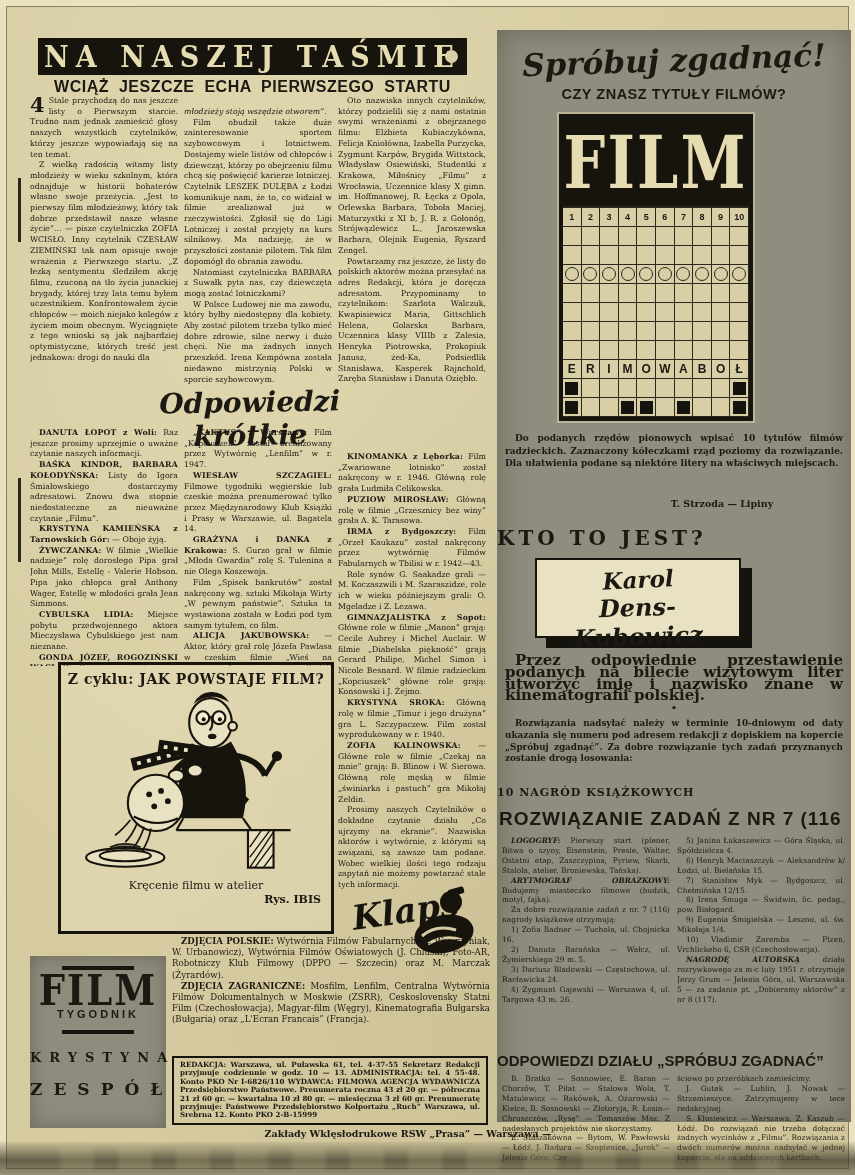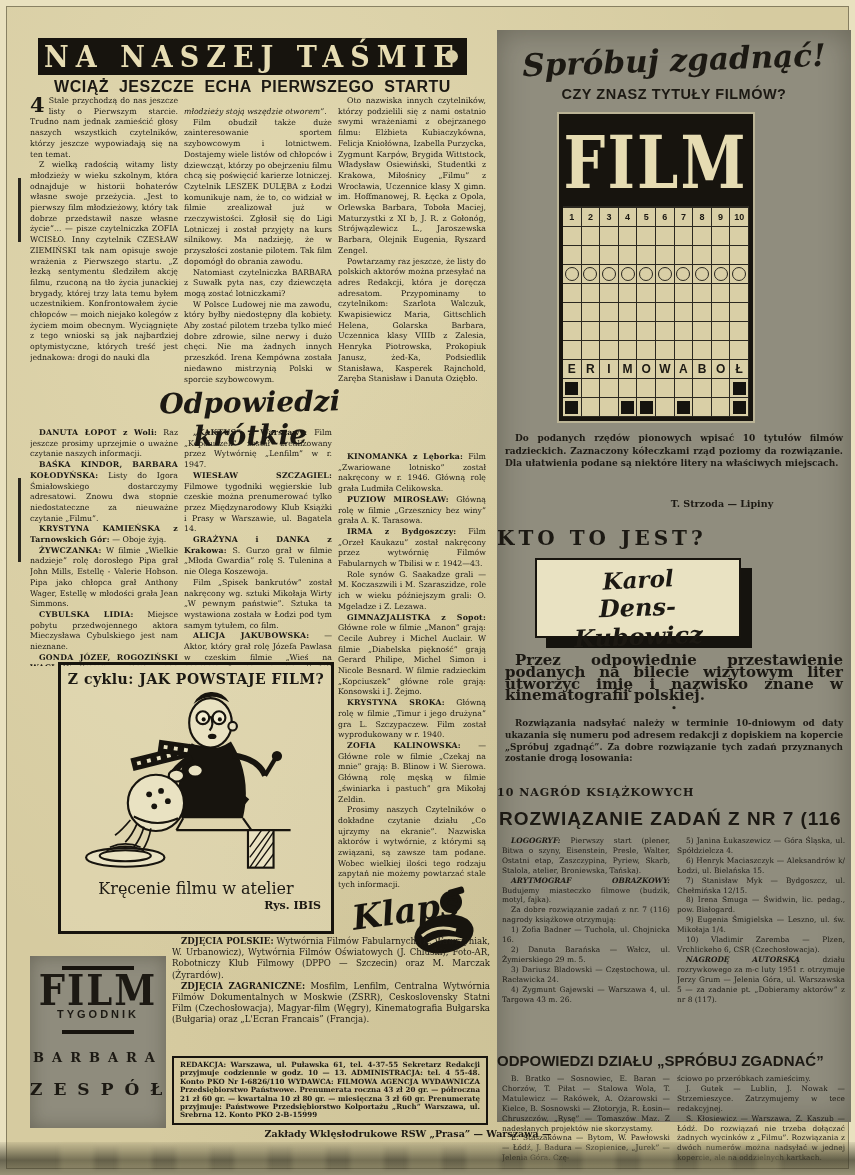--- a/index.html
+++ b/index.html
@@ -33,21 +33,21 @@
   .ans b{letter-spacing:.2px;}
 
   .script{font-family:"DejaVu Serif",serif;font-style:italic;font-weight:700;}
 
   .answers-head{left:122px;top:386px;width:256px;text-align:center;font-size:28px;transform:rotate(-1deg);}
 
   
   .cartoon-box{left:58px;top:662px;width:276px;height:272px;border:3px solid #17140e;box-sizing:border-box;background:rgba(235,227,195,.35);}
   .cartoon-title{margin:6px 4px 0;text-align:center;font:700 14px "DejaVu Serif",serif;letter-spacing:.5px;}
   .cartoon-svg{display:block;margin:0 auto;}
-  .cartoon-caption{text-align:center;font-size:16px;margin-top:-4px;}
+  .cartoon-caption{text-align:center;font-size:11px;margin-top:-4px;}
   .cartoon-credit{text-align:right;font:700 11px "DejaVu Serif",serif;padding-right:10px;margin-top:1px;}
 
   
   .klaps{left:352px;top:878px;}
 
   
   .logo-box{left:30px;top:956px;width:136px;height:172px;background:#8f8c7d;
     box-shadow:inset 0 0 18px rgba(40,36,24,.35);text-align:center;}
   .logo-rule{width:72px;height:4px;background:#17140e;margin:10px auto 2px;}
   .logo-film{font:700 37px "DejaVu Serif",serif;letter-spacing:2px;line-height:36px;transform:scaleY(1.15);}
@@ -265,21 +265,21 @@
     </svg>
     <div class="cartoon-caption">Kręcenie filmu w atelier</div>
     <div class="cartoon-credit">Rys. IBIS</div>
   </div>
 
   <div class="abs logo-box">
     <div class="logo-rule"></div>
     <div class="logo-film">FILM</div>
     <div class="logo-tyg">TYGODNIK</div>
     <div class="logo-rule"></div>
-    <div class="logo-red">BARBARA</div>
+    <div class="logo-red">KRYSTYNA</div>
     <div class="logo-zes">ZESPÓŁ</div>
   </div>
 
   <div class="abs credits">
     <p class="ind"><b>ZDJĘCIA POLSKIE:</b><span> Wytwórnia Filmów Fabularnych (K. Wawrzyniak, W. Urbanowicz), Wytwórnia Filmów Oświatowych (J. Chluski), Foto-AR, Robotniczy Klub Filmowy (DPPO — Szczecin) oraz M. Marczak (Żyrardów).</span></p>
     <p class="ind"><b>ZDJĘCIA ZAGRANICZNE:</b><span> Mosfilm, Lenfilm, Centralna Wytwórnia Filmów Dokumentalnych w Moskwie (ZSRR), Ceskoslovensky Statni Film (Czechosłowacja), Magyar-film (Węgry), Kinematografia Bułgarska (Bułgaria) oraz „L'Ecran Francais” (Francja).</span></p>
   </div>
 
   <div class="abs redakcja">
     <span>REDAKCJA: Warszawa, ul. Puławska 61, tel. 4-37-55 Sekretarz Redakcji przyjmuje codziennie w godz. 10 — 13. ADMINISTRACJA: tel. 4 55-48. Konto PKO Nr I-6826/110 WYDAWCA: FILMOWA AGENCJA WYDAWNICZA Przedsiębiorstwo Państwowe. Prenumerata roczna 43 zł 20 gr. — półroczna 21 zł 60 gr. — kwartalna 10 zł 80 gr. — miesięczna 3 zł 60 gr. Prenumeratę przyjmuje: Państwowe Przedsiębiorstwo Kolportażu „Ruch” Warszawa, ul. Srebrna 12. Konto PKO 2-B-15999</span>

